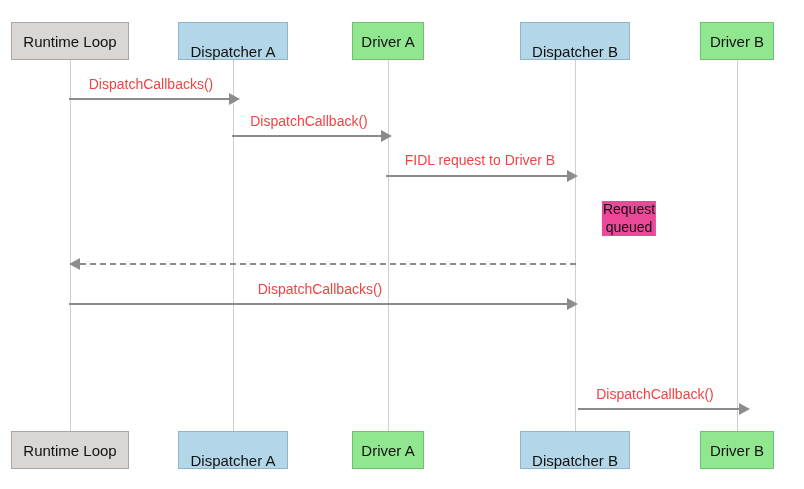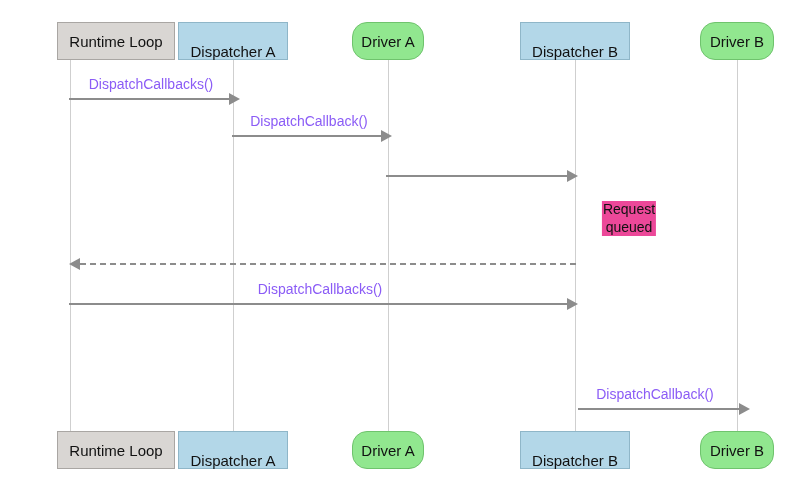--- a/index.html
+++ b/index.html
@@ -24,23 +24,23 @@
     box-sizing: border-box;
     border: 1px solid #9a9a9a;
     display: flex;
     align-items: center;
     justify-content: center;
     font-size: 15px;
     color: #111111;
     line-height: 1;
     white-space: nowrap;
   }
-  .participant-box.gray  { background: #d9d6d3; border-color: #a9a6a3; margin-left: 46px; }
+  .participant-box.gray  { background: #d9d6d3; border-color: #a9a6a3; }
   .participant-box.blue  { background: #b3d7e8; border-color: #8fb6c8; align-items: flex-end; }
-  .participant-box.green { background: #91e78f; border-color: #6fc36d; border-radius: 15px; }
+  .participant-box.green { background: #91e78f; border-color: #6fc36d; }
 
   
   .lifeline {
     position: absolute;
     width: 1px;
     background: #cfcfcf;
   }
 
   
   .msg {
@@ -71,21 +71,21 @@
     border-left: 11px solid #8c8c8c;
   }
   .msg .head.left {
     border-right: 11px solid #8c8c8c;
   }
 
   
   .msg-label {
     position: absolute;
     background: #ffffff;
-    color: #8b5cf6;
+    color: #ef4444;
     font-size: 14px;
     line-height: 1.15;
     white-space: nowrap;
     padding: 0 1px;
     transform: translateX(-50%);
     text-align: center;
   }
 
   
   .note {
@@ -137,20 +137,21 @@
   <div class="msg" style="left:232px; top:135px; width:160px;">
     <div class="line" style="width:149px;"></div>
     <div class="head right" style="left:149px;"></div>
   </div>
   <div class="msg-label" style="left:309px; top:113px;">DispatchCallback()</div>
 
   <div class="msg" style="left:386px; top:175px; width:192px;">
     <div class="line" style="width:181px;"></div>
     <div class="head right" style="left:181px;"></div>
   </div>
+  <div class="msg-label" style="left:480px; top:152px;">FIDL request to Driver B</div>
 
   <div class="note" style="left:629px; top:201px;">
     <span class="note-line">Request</span>
     <span class="note-line">queued</span>
   </div>
 
   <div class="msg dashed" style="left:69px; top:263px; width:507px;">
     <div class="line" style="left:11px; width:496px;"></div>
     <div class="head left" style="left:0px;"></div>
   </div>

